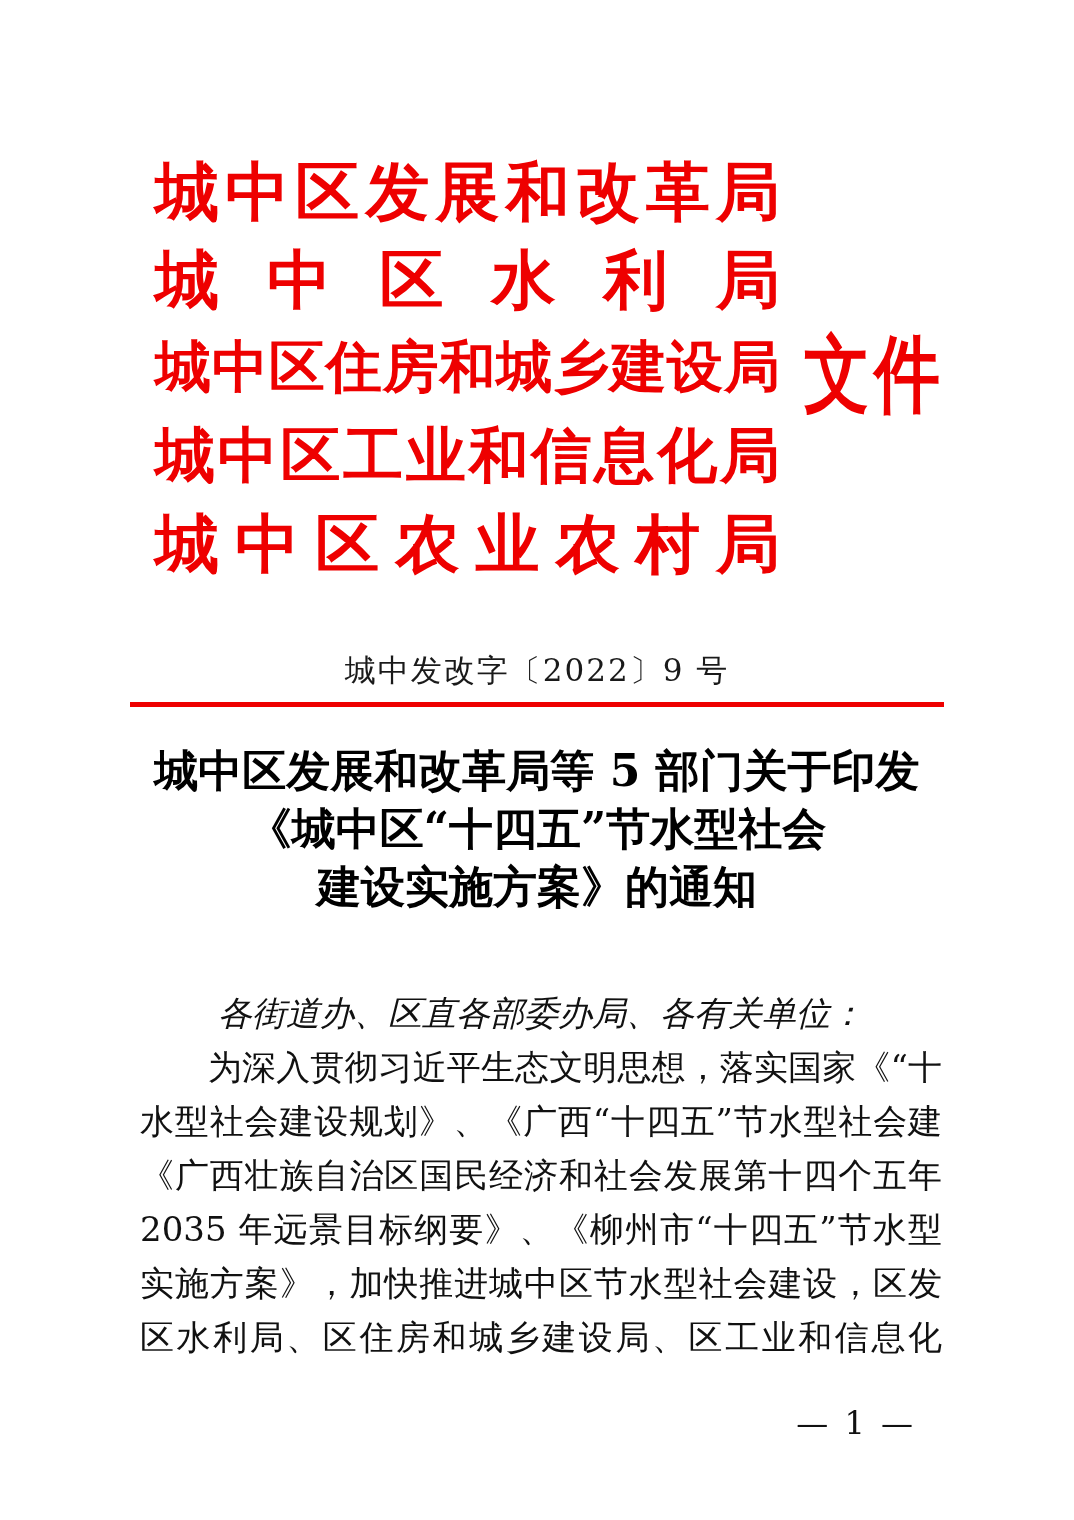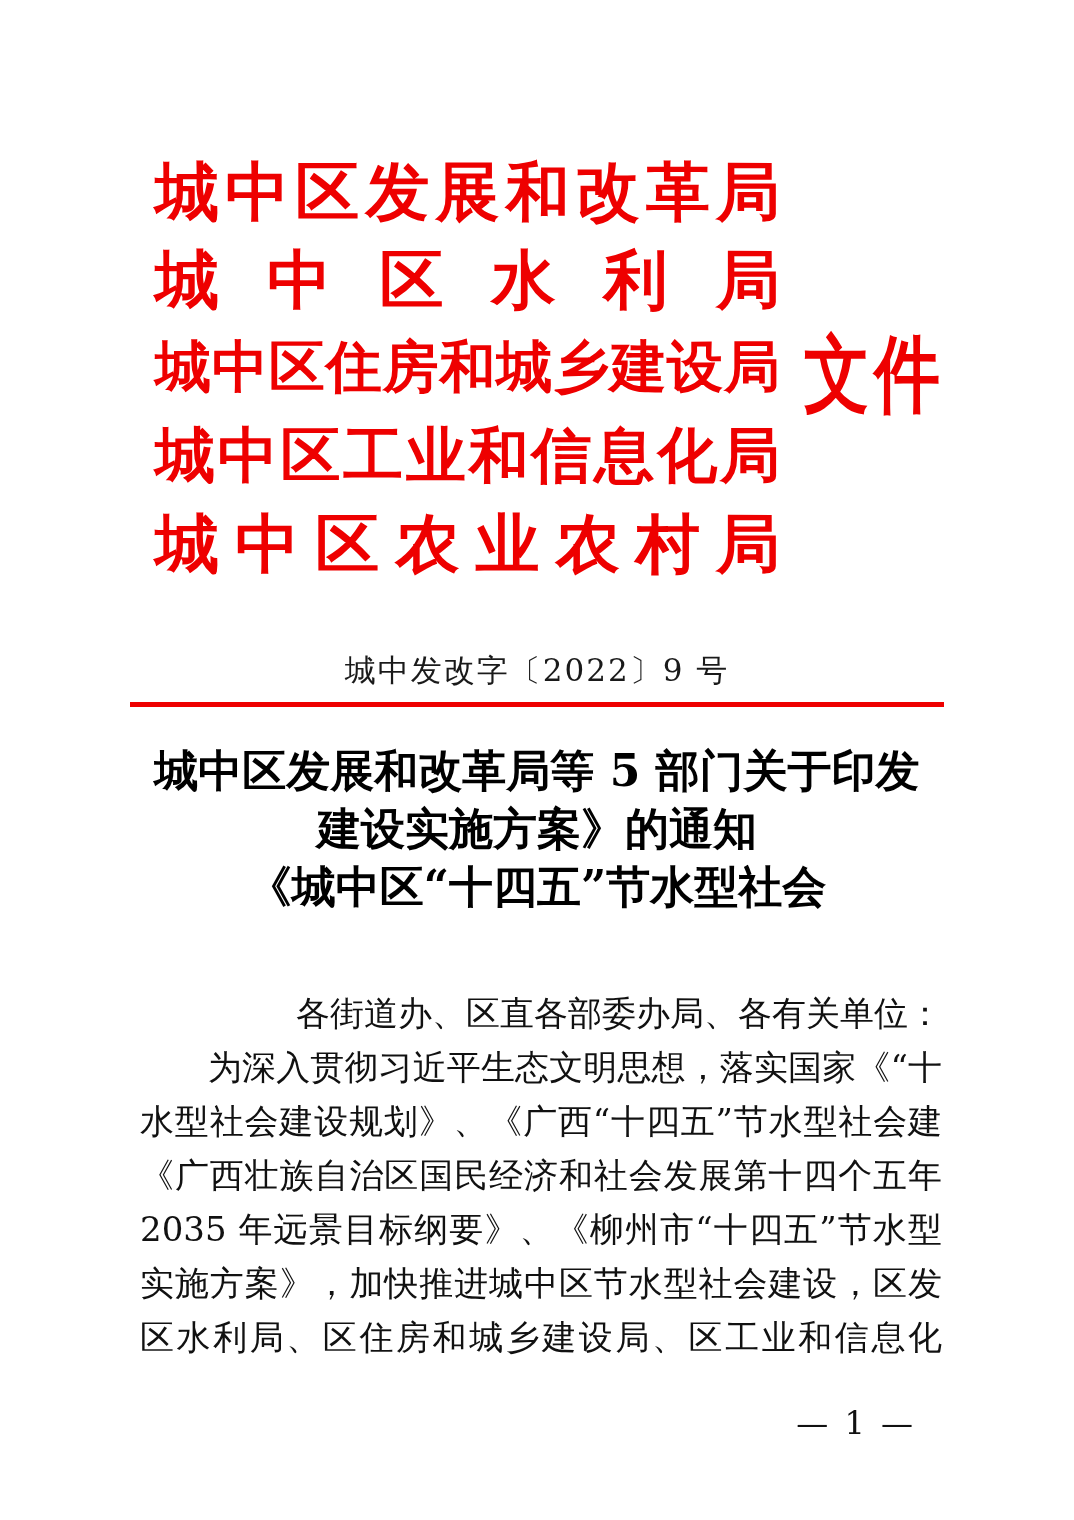--- a/index.html
+++ b/index.html
@@ -88,21 +88,21 @@
     top: 986px;
     width: 802px;
     font-size: 34px;
     color: #111111;
   }
   .body-line {
     height: 54px;
     line-height: 54px;
     overflow: hidden;
   }
-  .salutation { text-align: right; }
+  .salutation { text-align: center; font-style: italic; }
   .just {
     text-align: justify;
     text-align-last: justify;
   }
   .indent { text-indent: 68px; }
   
   .page-number {
     position: absolute;
     top: 1404px;
     right: 158px;
@@ -177,22 +177,22 @@
   <div class="doc-label">
     <span class="doc-label-inner">文件</span>
   </div>
 
   <div class="doc-number">城中发改字〔2022〕9 号</div>
 
   <div class="red-rule"></div>
 
   <div class="doc-title">
     <div class="title-line">城中区发展和改革局等 5 部门关于印发</div>
+    <div class="title-line">《城中区“十四五”节水型社会</div>
     <div class="title-line">建设实施方案》的通知</div>
-    <div class="title-line">《城中区“十四五”节水型社会</div>
   </div>
 
   <div class="body-block">
     <div class="body-line salutation">各街道办、区直各部委办局、各有关单位：</div>
     <div class="body-line just indent">为深入贯彻习近平生态文明思想，落实国家《“十四五”节</div>
     <div class="body-line just">水型社会建设规划》、《广西“十四五”节水型社会建设规划》</div>
     <div class="body-line just">《广西壮族自治区国民经济和社会发展第十四个五年规划和</div>
     <div class="body-line just">2035 年远景目标纲要》、《柳州市“十四五”节水型社会建设</div>
     <div class="body-line just">实施方案》，加快推进城中区节水型社会建设，区发展和改革局、</div>
     <div class="body-line just">区水利局、区住房和城乡建设局、区工业和信息化局、区农业农</div>

